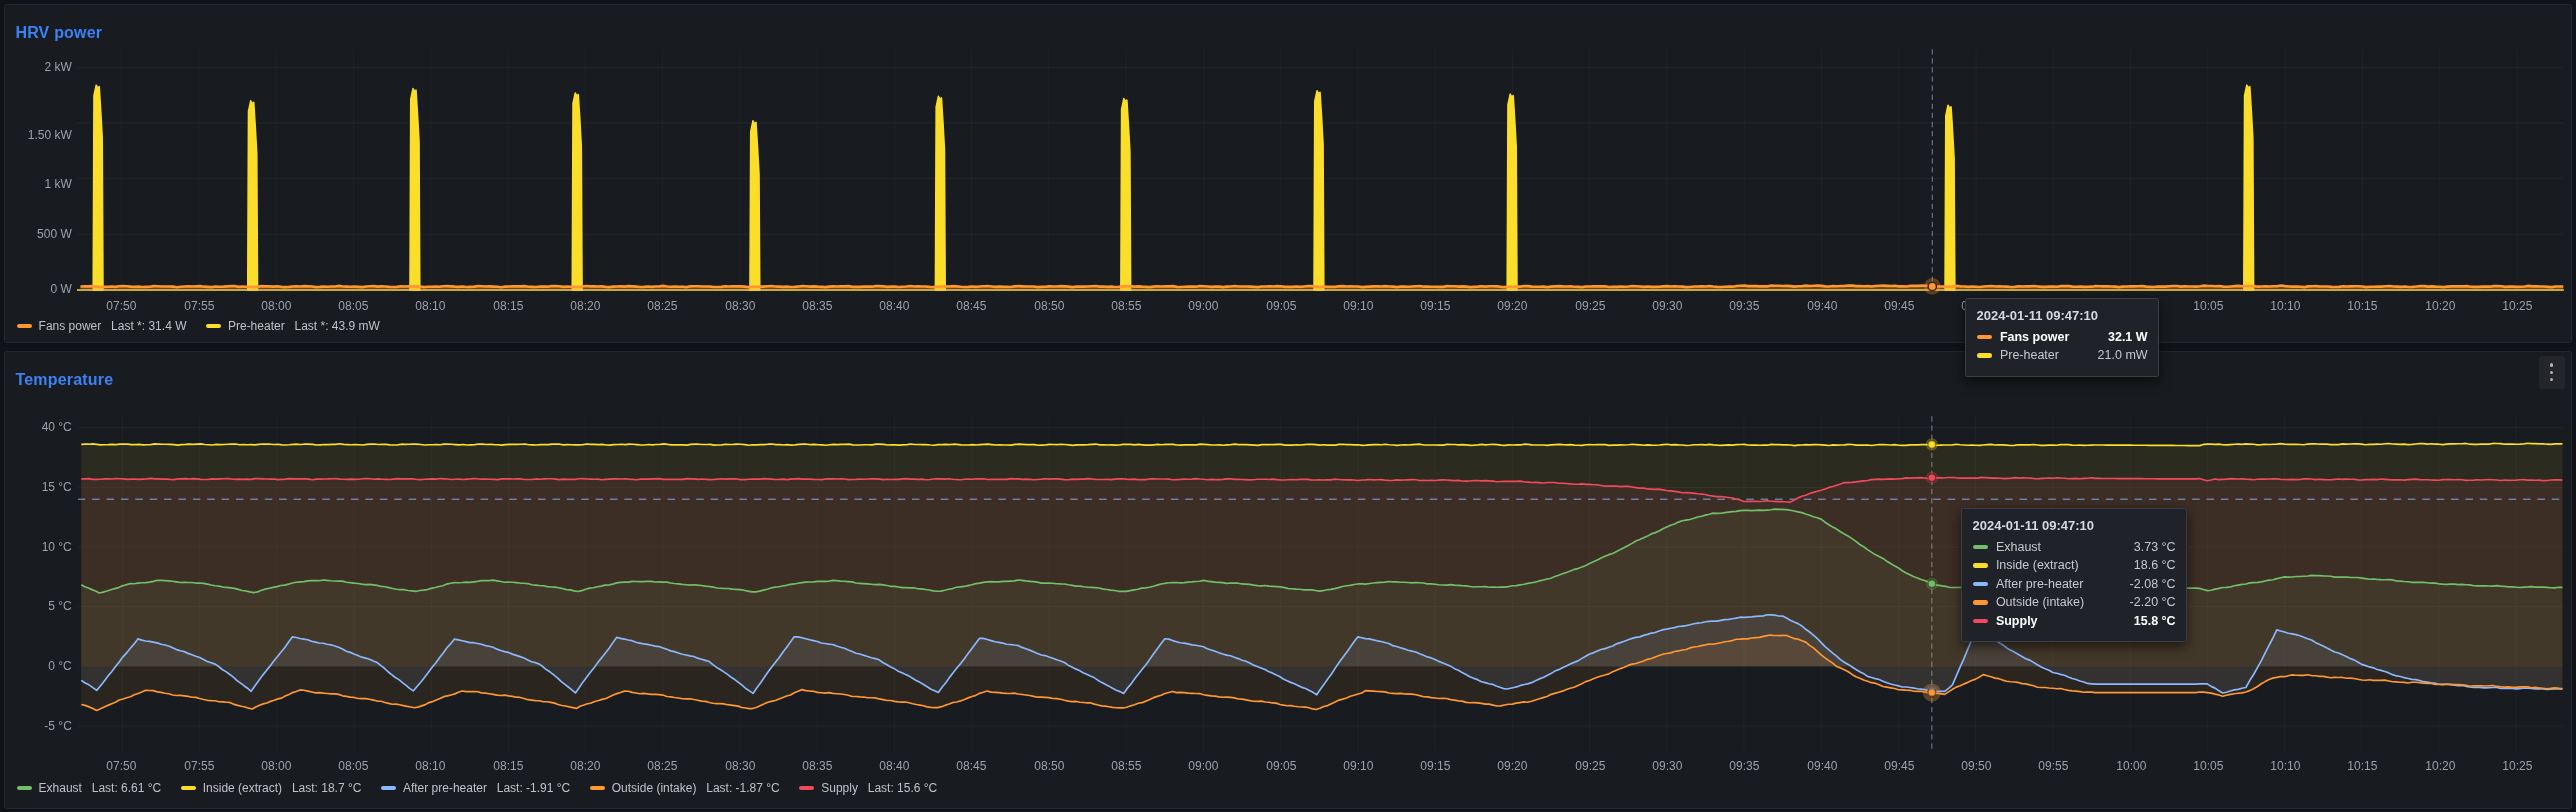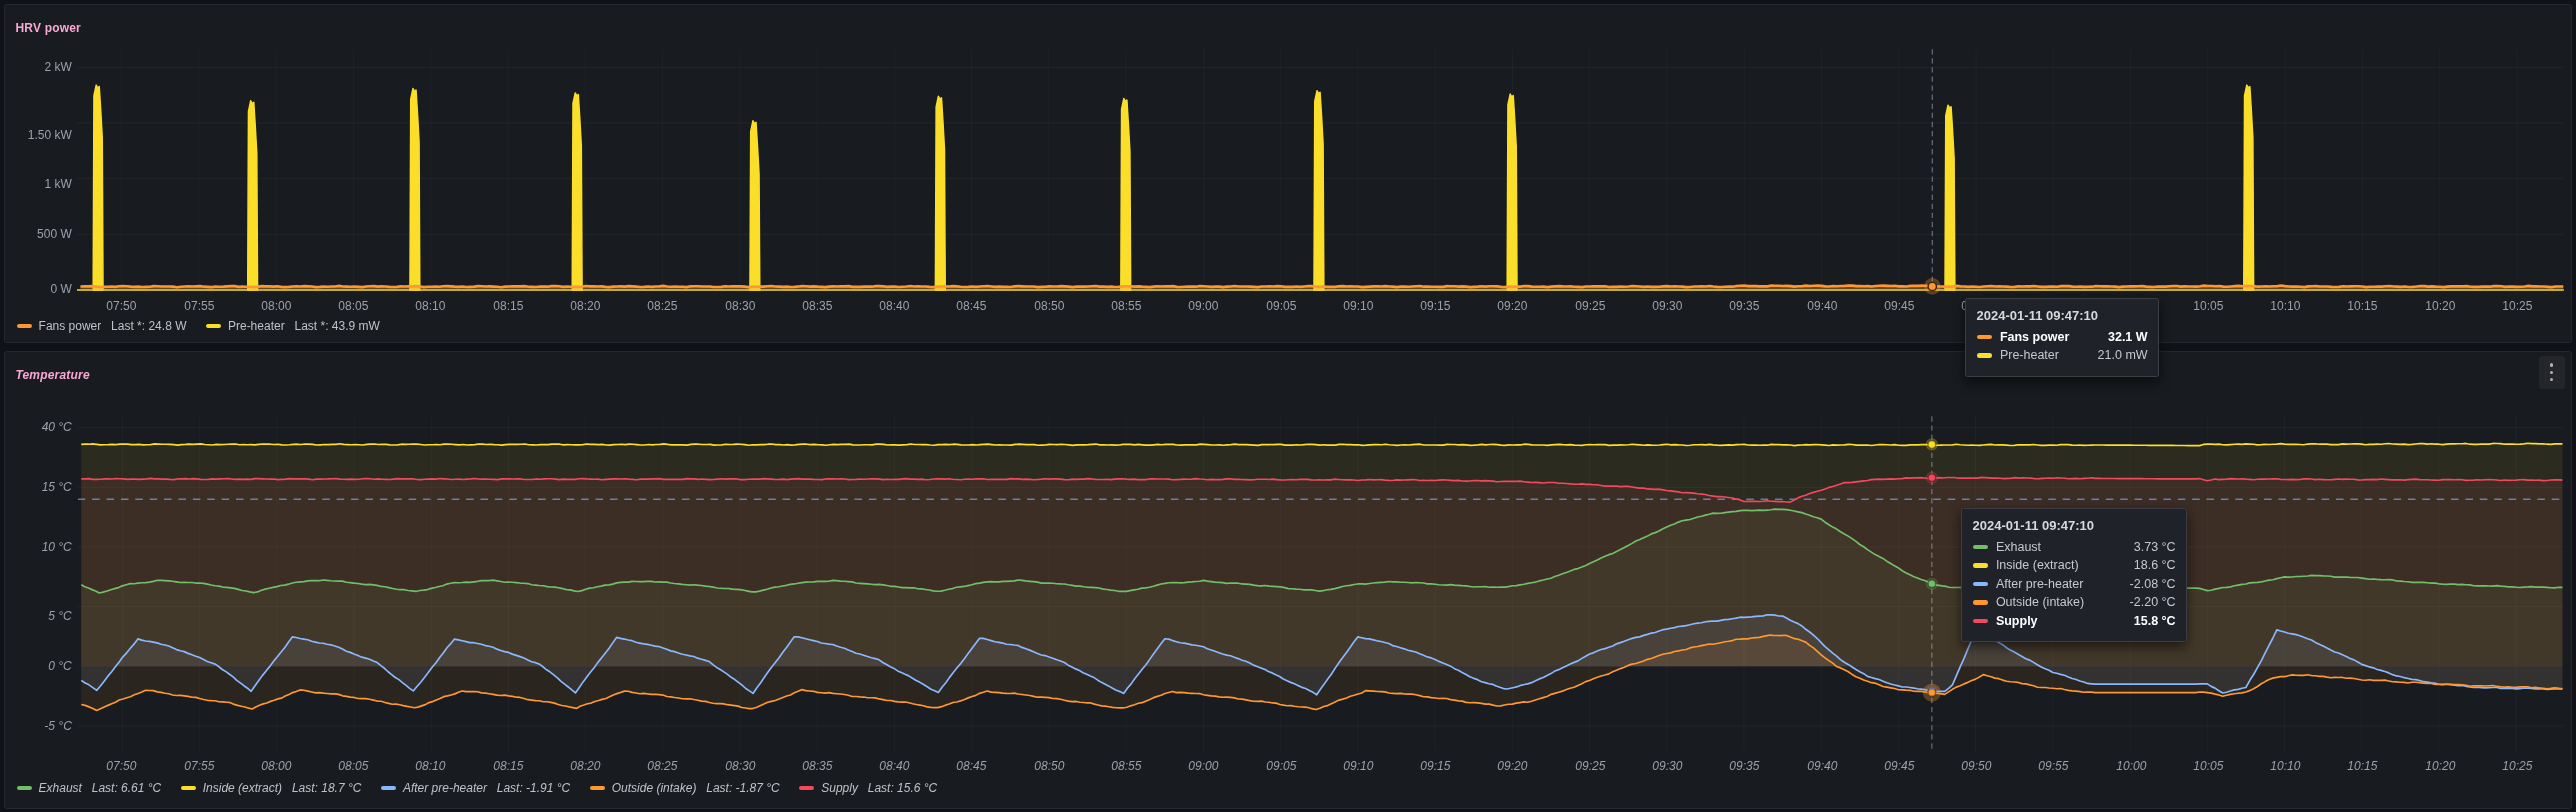--- a/index.html
+++ b/index.html
@@ -1,20 +1,20 @@
 <!DOCTYPE html>
 <html style="font-size:12px"><head>
 <meta charset="utf-8">
 <style>
   html,body{margin:0;padding:0;background:#111217;}
   body{width:2576px;height:813px;overflow:hidden;position:relative;
        font-family:"Liberation Sans",sans-serif;-webkit-font-smoothing:antialiased;}
   .page{position:absolute;inset:0;background:#111217;}
   .panel{position:absolute;background:#181b1f;border:0.8px solid #24272d;border-radius:2.3px;box-sizing:border-box;}
-  .panel-title{position:absolute;left:10.6px;top:6px;font-size:12px;font-weight:700;color:#f9a8d4;letter-spacing:0.2px;}
+  .panel-title{position:absolute;left:10.6px;top:6px;font-size:16px;font-weight:700;color:#3b82f6;letter-spacing:0.2px;}
   .chart-svg{position:absolute;left:0;top:0;}
   .ylab{position:absolute;left:0;width:67px;text-align:right;font-size:12px;color:#9da1a8;}
   .xlab{position:absolute;width:61px;text-align:center;font-size:12px;color:#9da1a8;}
   .legend{position:absolute;display:flex;flex-wrap:nowrap;align-items:center;gap:19.7px;left:12px;}
   .legend-item{display:flex;align-items:center;gap:6.8px;cursor:pointer;white-space:nowrap;}
   .swatch{width:15px;height:4.5px;border-radius:2.3px;flex:0 0 auto;}
   .legend-label{font-size:12px;color:#c0c2c9;}
   .legend-stat{font-size:12px;color:#c0c2c9;margin-left:3px;}
   .tooltip{position:absolute;background:#1f2228;border:0.8px solid #3b3e45;border-radius:2.3px;
            box-shadow:0 4.5px 12px rgba(0,0,0,.55);padding:9px 10.6px;z-index:10;margin-left:20px;}
@@ -138,31 +138,31 @@
         <div class="xlab" style="left: 2173px; top: 294px;">10:05</div>
         <div class="xlab" style="left: 2250px; top: 294px;">10:10</div>
         <div class="xlab" style="left: 2327px; top: 294px;">10:15</div>
         <div class="xlab" style="left: 2405px; top: 294px;">10:20</div>
         <div class="xlab" style="left: 2482px; top: 294px;">10:25</div>
       </div>
     <div id="legend1" class="legend" style="top:314px;">
         <div class="legend-item">
           <span class="swatch" style="background: rgb(255, 152, 48);"></span>
           <span class="legend-label">Fans power</span>
-          <span class="legend-stat">Last *: 24.8 W</span>
+          <span class="legend-stat">Last *: 31.4 W</span>
         </div>
         <div class="legend-item">
           <span class="swatch" style="background: rgb(250, 222, 42);"></span>
           <span class="legend-label">Pre-heater</span>
           <span class="legend-stat">Last *: 43.9 mW</span>
         </div>
       </div>
   </section>
 
-  <section class="panel" id="panel2" style="left:3.8px;top:351px;width:2568px;height:458px;font-style:italic;">
+  <section class="panel" id="panel2" style="left:3.8px;top:351px;width:2568px;height:458px;">
     <svg id="svg2" class="chart-svg" width="2568" height="458" viewBox="0 0 3390 605">
         <g>
           <line x1="95" y1="100" x2="3378" y2="100" stroke="rgba(204,204,220,0.08)" stroke-width="1"></line>
           <line x1="95" y1="178.8" x2="3378" y2="178.8" stroke="rgba(204,204,220,0.08)" stroke-width="1"></line>
           <line x1="95" y1="257.6" x2="3378" y2="257.6" stroke="rgba(204,204,220,0.08)" stroke-width="1"></line>
           <line x1="95" y1="336.4" x2="3378" y2="336.4" stroke="rgba(204,204,220,0.08)" stroke-width="1"></line>
           <line x1="95" y1="415.2" x2="3378" y2="415.2" stroke="rgba(204,204,220,0.08)" stroke-width="1"></line>
           <line x1="95" y1="494" x2="3378" y2="494" stroke="rgba(204,204,220,0.08)" stroke-width="1"></line>
           <line x1="154" y1="85" x2="154" y2="528" stroke="rgba(204,204,220,0.055)" stroke-width="1"></line>
           <line x1="256" y1="85" x2="256" y2="528" stroke="rgba(204,204,220,0.055)" stroke-width="1"></line>
@@ -223,21 +223,21 @@
         <circle cx="2544.199999999999" cy="122.06399999999998" r="5" fill="#FADE2A" stroke="rgba(0,0,0,0.35)" stroke-width="2"></circle>
         <circle cx="2544.199999999999" cy="447.9808" r="5" fill="#8AB8FF" stroke="rgba(0,0,0,0.35)" stroke-width="2"></circle>
         <circle cx="2544.199999999999" cy="449.87199999999996" r="5" fill="#FF9830" stroke="rgba(0,0,0,0.35)" stroke-width="2"></circle>
         <circle cx="2544.199999999999" cy="166.192" r="5" fill="#F2495C" stroke="rgba(0,0,0,0.35)" stroke-width="2"></circle>
       </svg>
     <h2 class="panel-title">Temperature</h2>
     <div id="ylabs2">
         <div class="ylab" style="top: 68px;">40 °C</div>
         <div class="ylab" style="top: 128px;">15 °C</div>
         <div class="ylab" style="top: 188px;">10 °C</div>
-        <div class="ylab" style="top: 247px; margin-top: 10px;">5 °C</div>
+        <div class="ylab" style="top: 247px;">5 °C</div>
         <div class="ylab" style="top: 307px;">0 °C</div>
         <div class="ylab" style="top: 367px;">-5 °C</div>
       </div>
     <div id="xlabs2">
         <div class="xlab" style="left: 86px; top: 407px;">07:50</div>
         <div class="xlab" style="left: 164px; top: 407px;">07:55</div>
         <div class="xlab" style="left: 241px; top: 407px;">08:00</div>
         <div class="xlab" style="left: 318px; top: 407px;">08:05</div>
         <div class="xlab" style="left: 395px; top: 407px;">08:10</div>
         <div class="xlab" style="left: 473px; top: 407px;">08:15</div>

